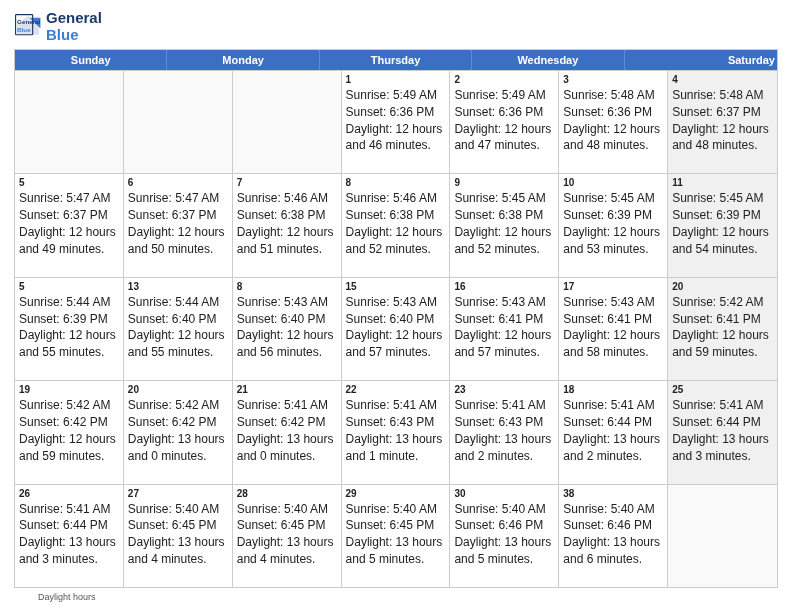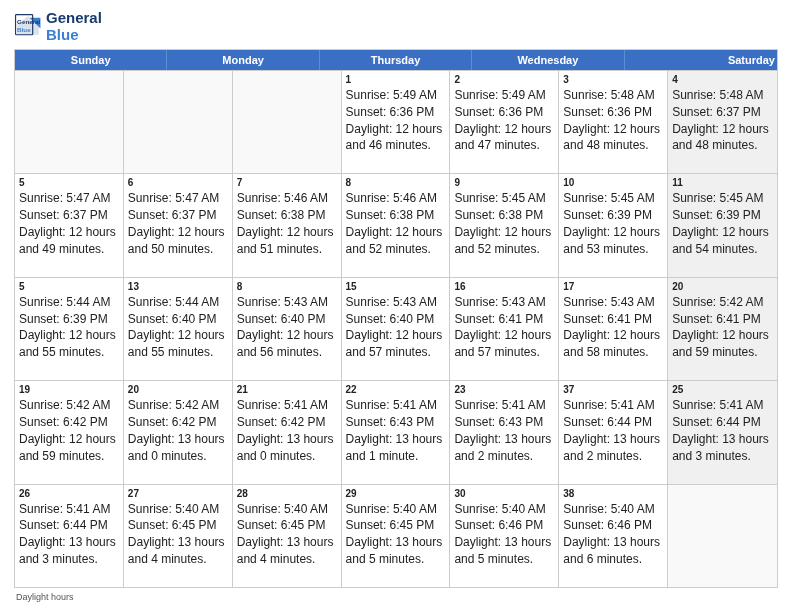--- a/index.html
+++ b/index.html
@@ -104,20 +104,21 @@
     .day-info {
       font-size: 12px;
       line-height: 1.4;
       color: #222;
     }
     .footer {
       font-size: 9px;
       color: #555;
       margin-top: 4px;
       padding-left: 2px;
+      margin-left: 22px;
     }
   </style>
 </head>
 <body>
 
 <div class="page">
   <div class="header">
     <div class="logo">
       <svg class="logo-icon" viewBox="0 0 36 36">
         <rect x="0" y="0" width="36" height="36" fill="white"></rect>
@@ -314,21 +315,21 @@
 and 1 minute.</div>
           </div>
           <div class="cal-cell">
             <span class="day-num">23</span>
             <div class="day-info" style="white-space: pre-line;">Sunrise: 5:41 AM
 Sunset: 6:43 PM
 Daylight: 13 hours
 and 2 minutes.</div>
           </div>
           <div class="cal-cell">
-            <span class="day-num">37</span>
+            <span class="day-num">18</span>
             <div class="day-info" style="white-space: pre-line;">Sunrise: 5:41 AM
 Sunset: 6:44 PM
 Daylight: 13 hours
 and 2 minutes.</div>
           </div>
           <div class="cal-cell shaded">
             <span class="day-num">25</span>
             <div class="day-info" style="white-space: pre-line;">Sunrise: 5:41 AM
 Sunset: 6:44 PM
 Daylight: 13 hours

